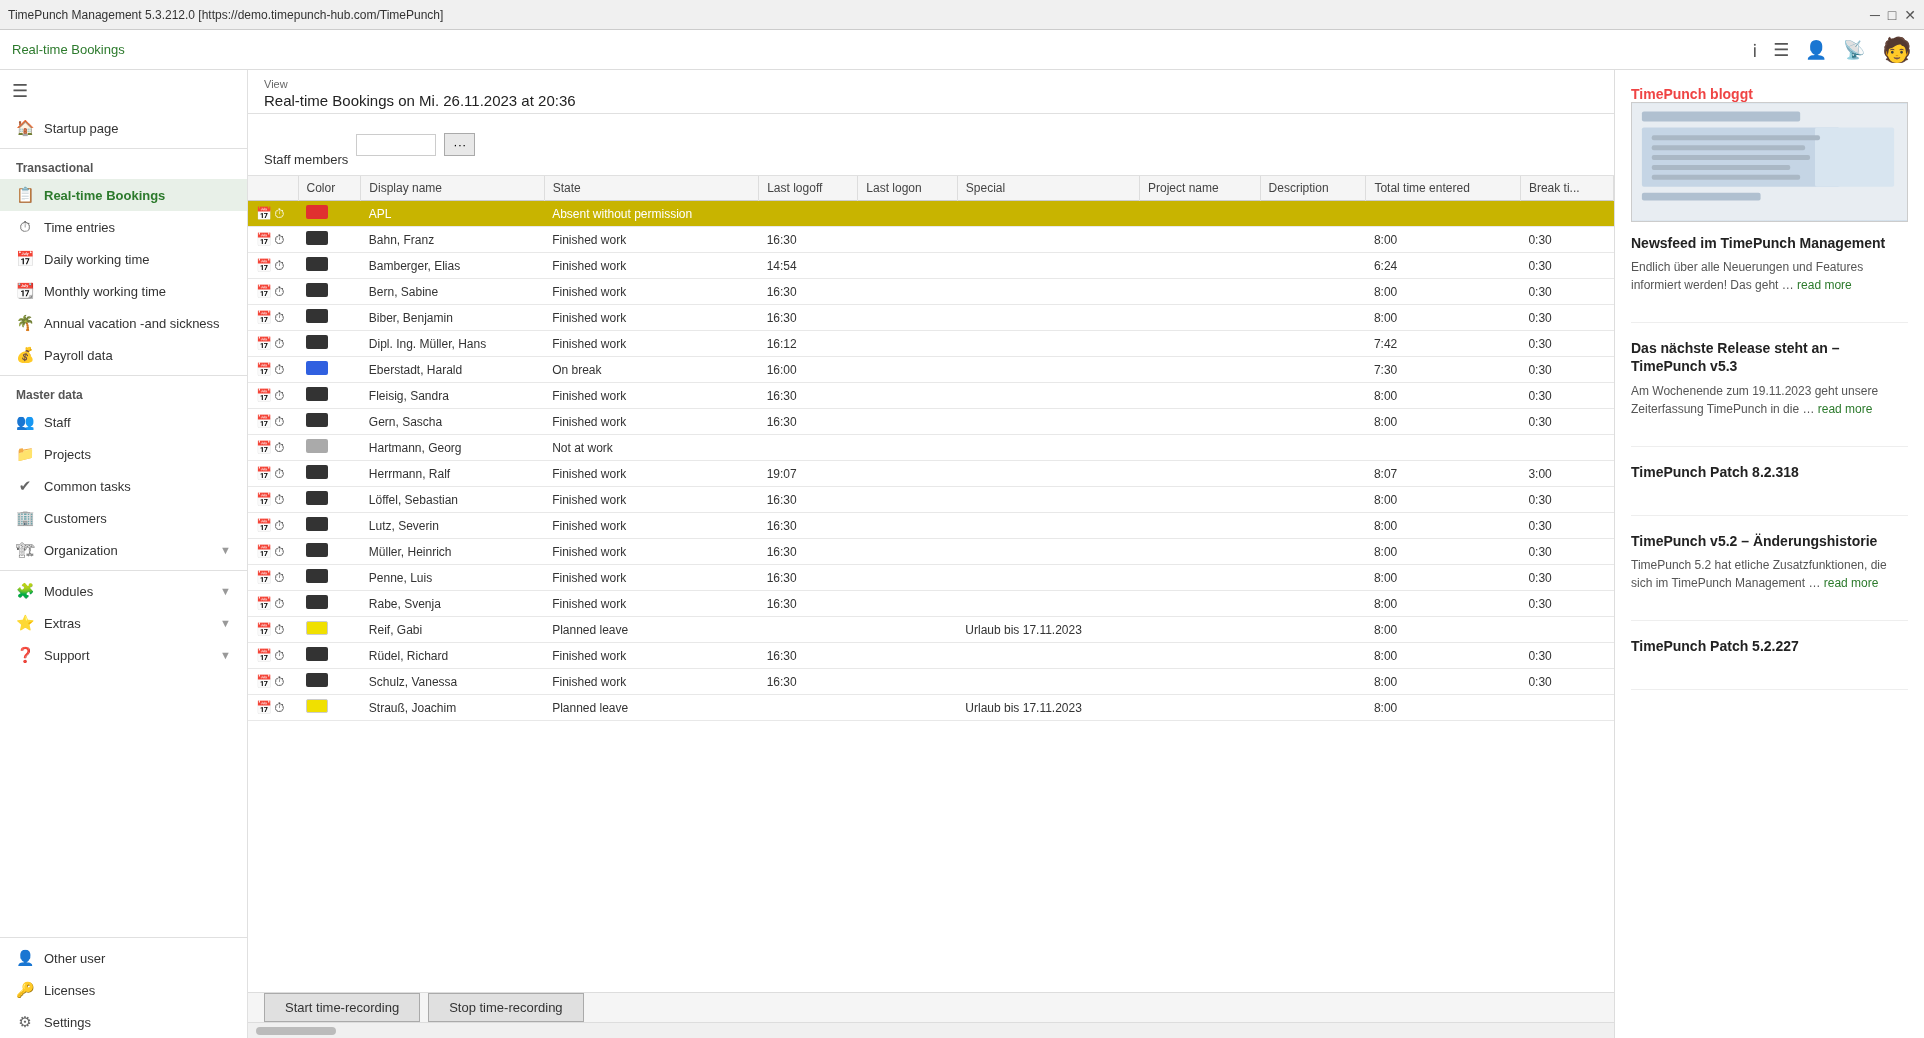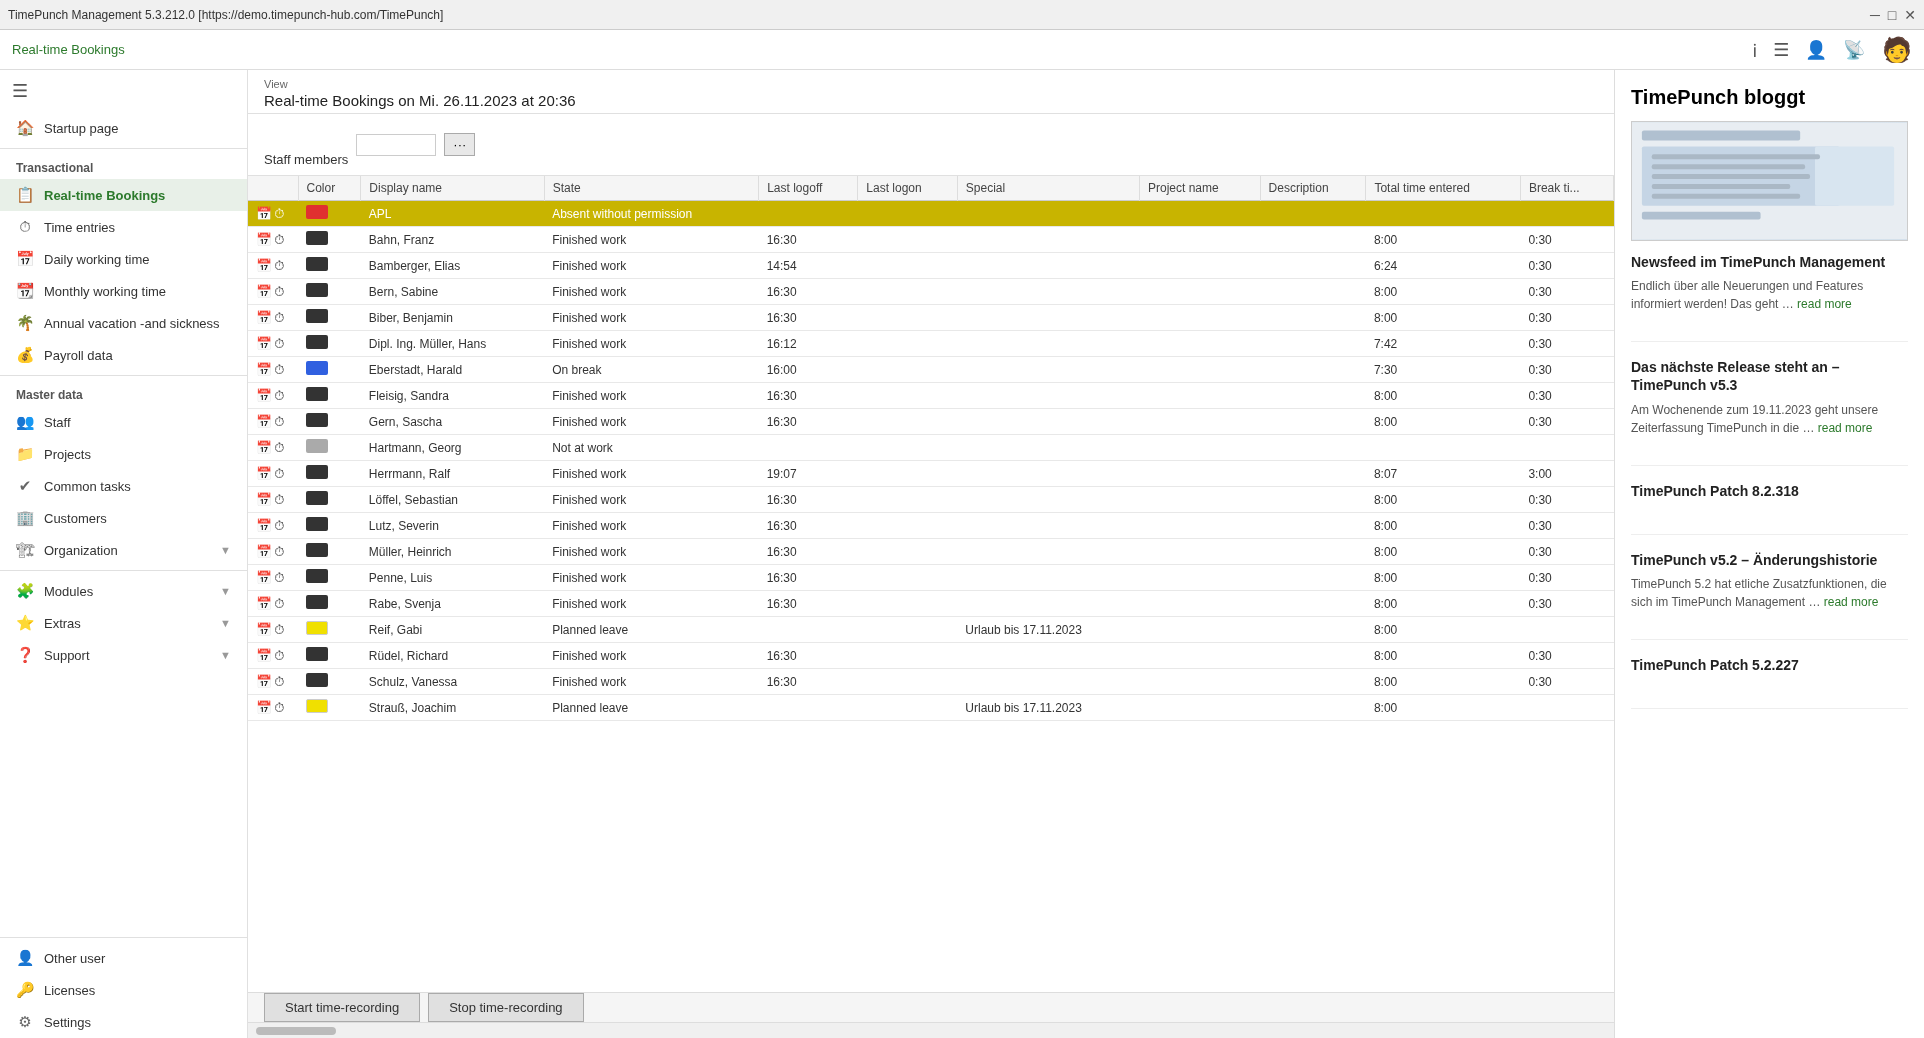--- a/index.html
+++ b/index.html
@@ -177,21 +177,21 @@
 
     
     #blog-panel {
       width: 310px;
       min-width: 310px;
       background: #fff;
       border-left: 1px solid #ddd;
       overflow-y: auto;
       padding: 16px;
     }
-    #blog-title { font-size: 20px; font-weight: 600; color: #000000; margin-bottom: 12px; }
+    #blog-title { font-size: 14px; font-weight: 600; color: #ef4444; }
     .blog-image { width: 100%; height: 120px; background: #e8e8e8; border: 1px solid #ccc; margin-bottom: 12px; overflow: hidden; position: relative; }
     .blog-img-placeholder { width: 100%; height: 100%; background: linear-gradient(135deg, #e0e8f0 0%, #c8d8e8 100%); display: flex; align-items: center; justify-content: center; font-size: 11px; color: #666; }
     .blog-entry { margin-bottom: 16px; border-bottom: 1px solid #eee; padding-bottom: 28px; }
     .blog-entry-title { font-size: 14px; font-weight: 600; color: #222; margin-bottom: 6px; line-height: 1.3; }
     .blog-entry-text { font-size: 12px; color: #555; line-height: 1.5; }
     .blog-read-more { color: #2c7a2c; text-decoration: none; font-size: 12px; cursor: pointer; }
 
     
     ::-webkit-scrollbar { width: 8px; height: 8px; }
     ::-webkit-scrollbar-track { background: #f0f0f0; }

